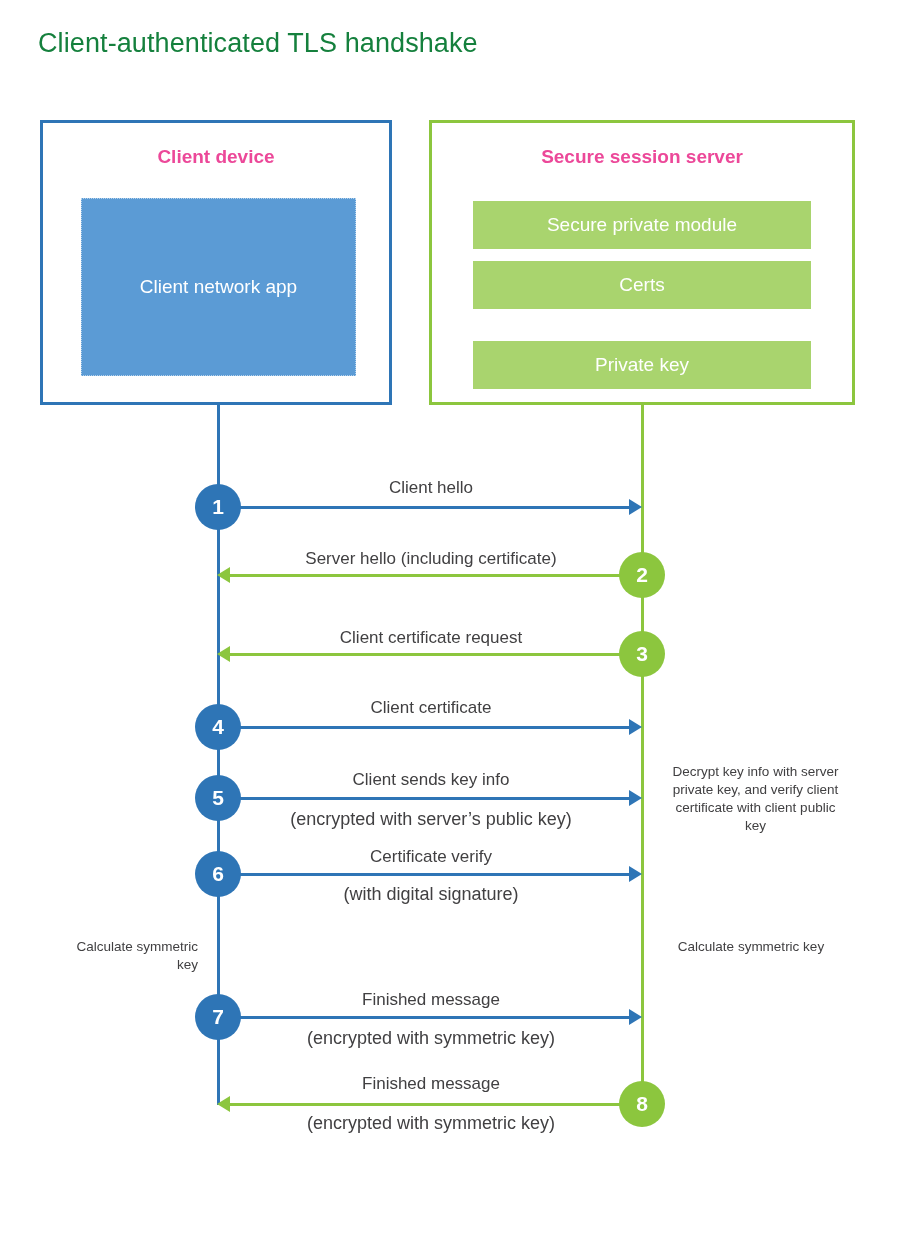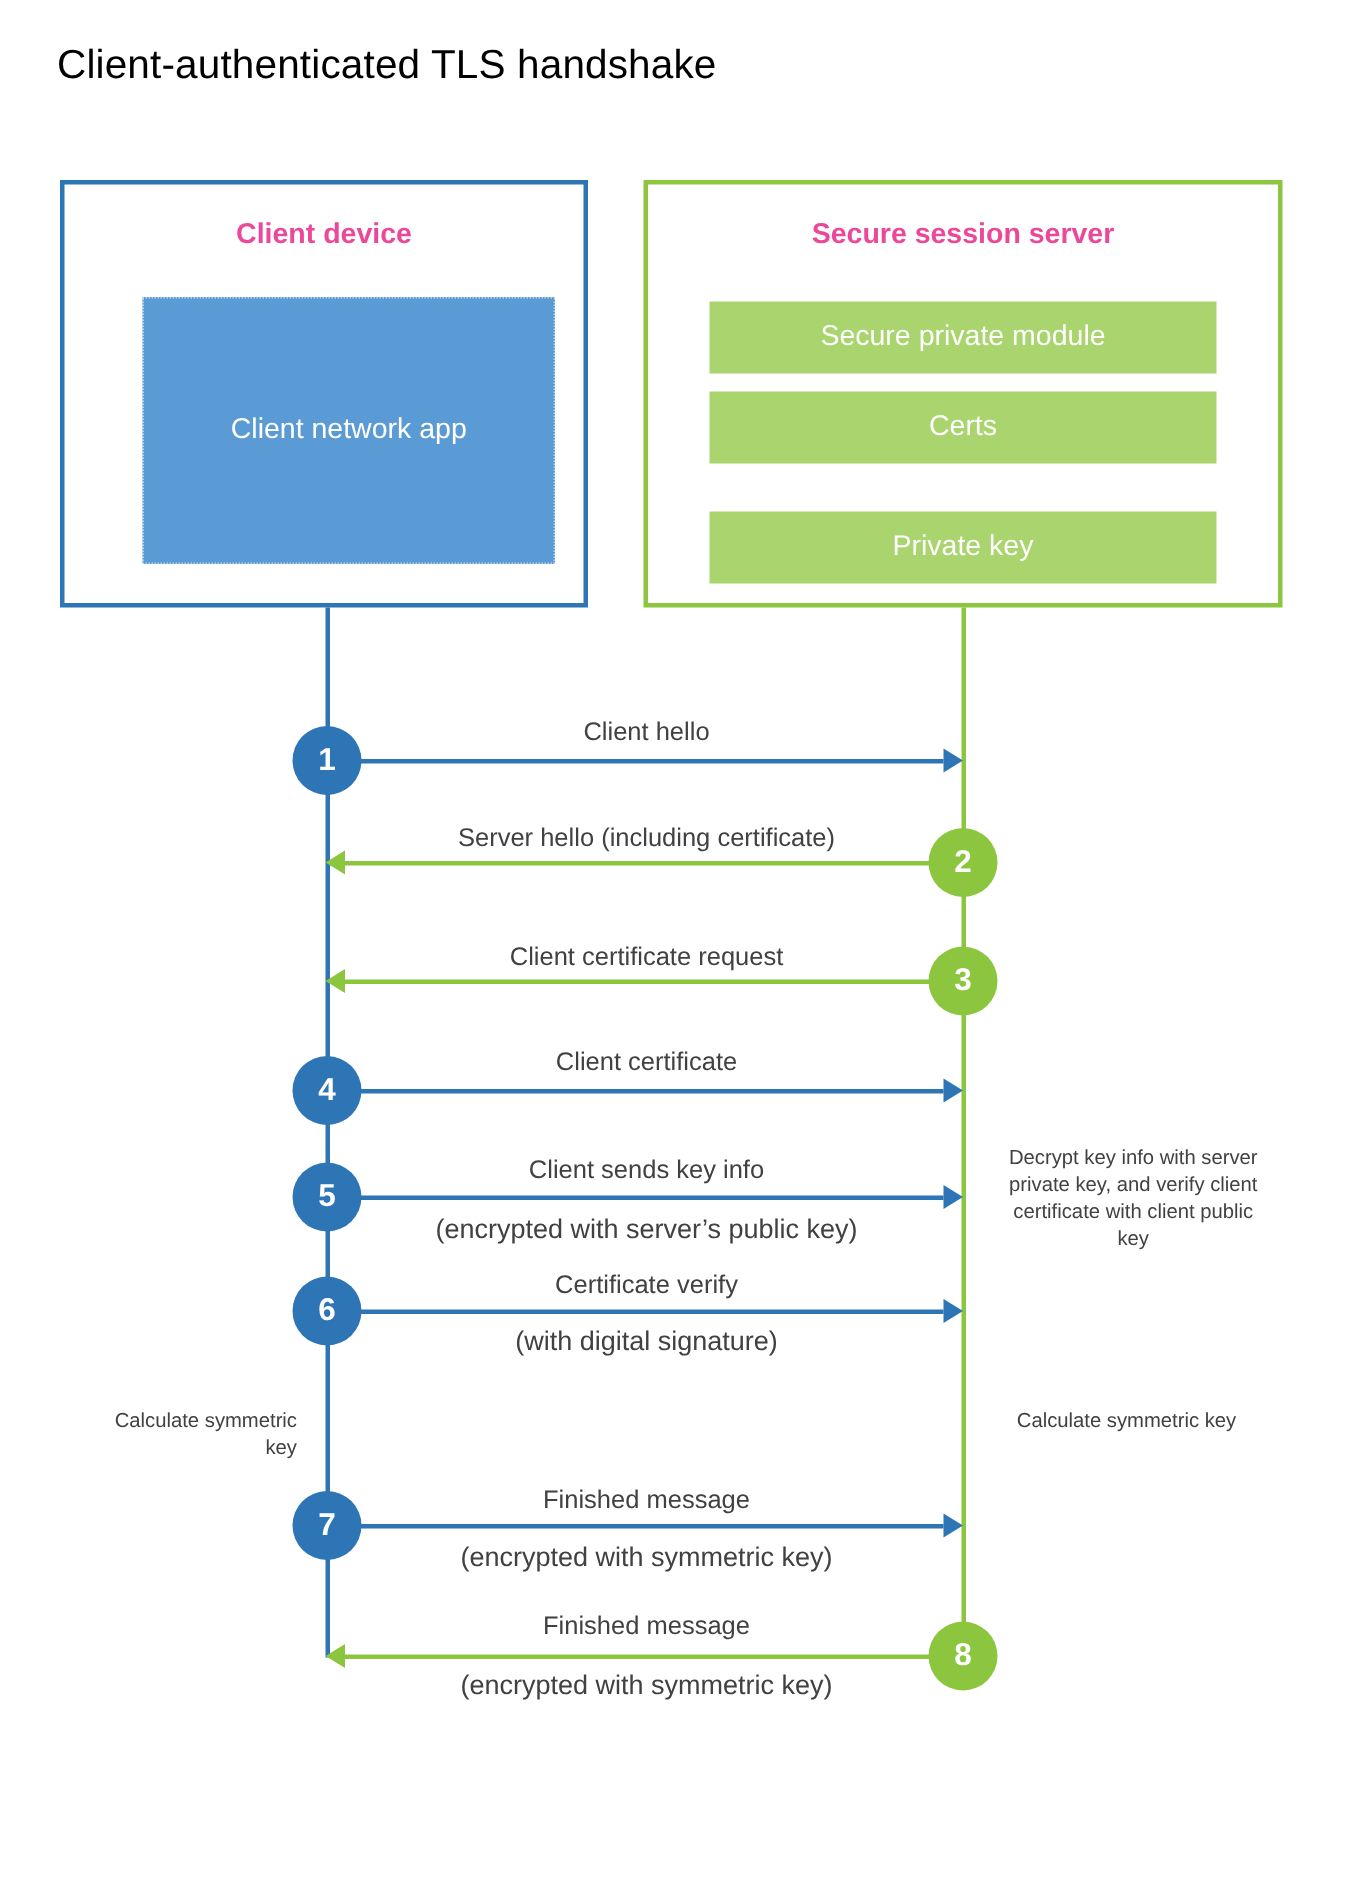--- a/index.html
+++ b/index.html
@@ -18,21 +18,21 @@
     background: #ffffff;
     overflow: hidden;
   }
 
   
   .page-title {
     position: absolute;
     left: 38px;
     top: 28px;
     font-size: 27px;
-    color: #000000;
+    color: #15803d;
     font-weight: 400;
     letter-spacing: 0.1px;
     white-space: nowrap;
   }
 
   
   .entity-box {
     position: absolute;
     background: #ffffff;
     box-sizing: border-box;
@@ -58,21 +58,21 @@
     top: 23px;
     text-align: center;
     font-size: 19px;
     font-weight: bold;
     color: #ec4899;
   }
 
   
   .client-app {
     position: absolute;
-    left: 52px;
+    left: 38px;
     top: 75px;
     width: 275px;
     height: 178px;
     background: #5b9bd5;
     color: #ffffff;
     font-size: 19px;
     line-height: 26px;
     display: flex;
     align-items: center;
     justify-content: center;

